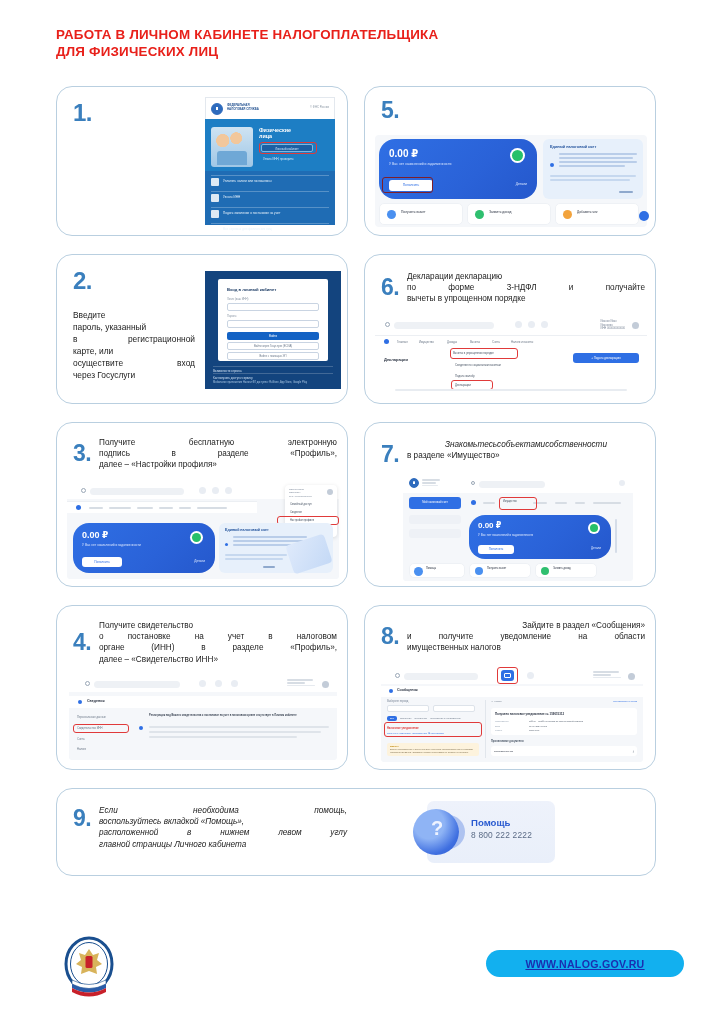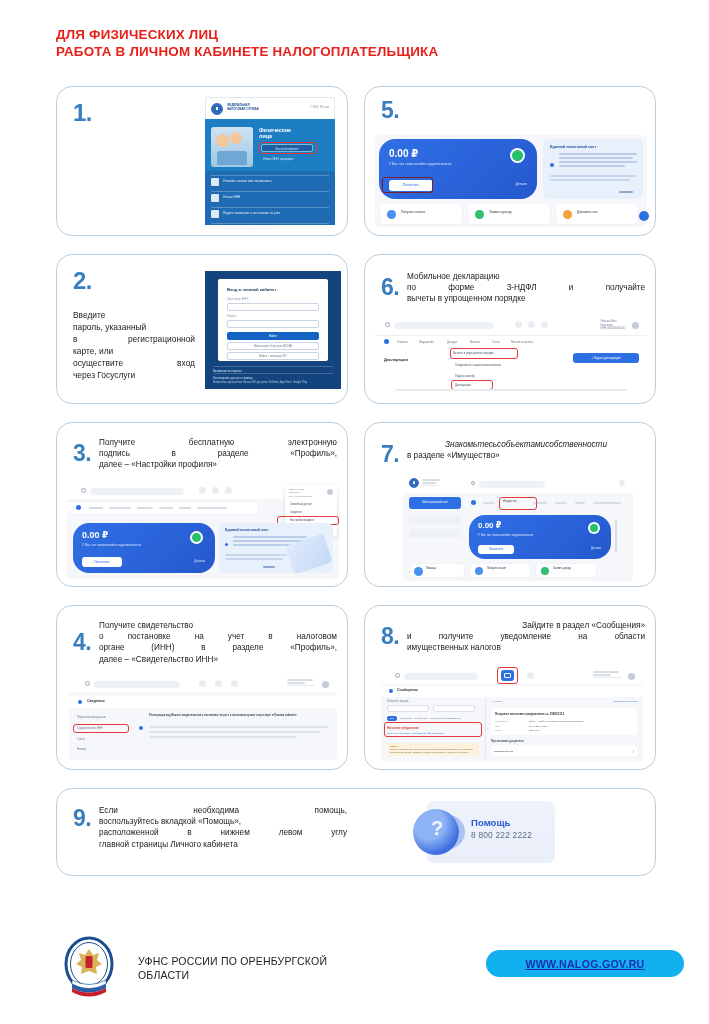--- a/index.html
+++ b/index.html
@@ -182,22 +182,22 @@
     color:#1a2fb0; font-size:10.6px; font-weight:bold;
     text-decoration: underline; letter-spacing:.3px;
   }
 </style>
 </head>
 <body>
 
 <div class="page">
 
   <div class="header">
+    <div class="header-line">РАБОТА В ЛИЧНОМ КАБИНЕТЕ НАЛОГОПЛАТЕЛЬЩИКА</div>
     <div class="header-line">ДЛЯ ФИЗИЧЕСКИХ ЛИЦ</div>
-    <div class="header-line">РАБОТА В ЛИЧНОМ КАБИНЕТЕ НАЛОГОПЛАТЕЛЬЩИКА</div>
   </div>
 
   <div class="grid">
 
     <div class="row">
 
       <div class="card card-half h-165">
         <div class="split">
           <div class="card-stack">
             <div class="step-num">1.</div>
@@ -327,21 +327,21 @@
               <div style="position:absolute;left:8px;top:110px;right:8px;font-size:2.6px;color:#a9c7e4;">Мобильное приложение Налоги ФЛ доступно: RuStore, App Store, Google Play</div>
             </div>
           </div>
         </div>
       </div>
 
       <div class="card card-half h-165">
         <div class="card-head" style="padding-top:14px;">
           <div class="step-num" style="align-self:center;">6.</div>
           <div class="step-text">
-            <div style="text-align:left;">Мобильное декларацию</div>
+            <div style="text-align:left;">Декларации декларацию</div>
             <div style="display:flex;justify-content:space-between;">
               <span>по</span>
                 <span>форме</span>
                 <span>3-НДФЛ</span>
                 <span>и</span>
                 <span>получайте</span>
             </div>
             <div style="text-align:left;">вычеты в упрощенном порядке</div>
           </div>
         </div>
@@ -678,21 +678,21 @@
             </div>
           </div>
         </div>
       </div>
     </div>
 
     <div class="row">
       <div class="card card-full h-105">
         <div class="card-head" style="padding:14px 10px 0 10px;">
           <div class="step-num" style="align-self:flex-start;padding-top:4px;">9.</div>
-          <div class="step-text" style="max-width:248px;">
+          <div class="step-text" style="max-width:248px;font-style:italic;">
             <div style="display:flex;justify-content:space-between;">
               <span>Если</span>
                 <span>необходима</span>
                 <span>помощь,</span>
             </div>
             <div style="text-align:left;">воспользуйтесь вкладкой «Помощь»,</div>
             <div style="display:flex;justify-content:space-between;">
               <span>расположенной</span>
                 <span>в</span>
                 <span>нижнем</span>
@@ -718,22 +718,18 @@
       <svg width="50" height="62" viewBox="0 0 50 62" xmlns="http://www.w3.org/2000/svg">
         <ellipse cx="25" cy="28" rx="23" ry="26" fill="#ffffff" stroke="#1a4f8f" stroke-width="3"></ellipse>
         <ellipse cx="25" cy="28" rx="18.5" ry="21.5" fill="#ffffff" stroke="#1a4f8f" stroke-width="1"></ellipse>
         <path d="M25 13 l4 6 l6 -2 l-2 7 l5 4 l-6 3 l1 7 l-8 -3 l-8 3 l1 -7 l-6 -3 l5 -4 l-2 -7 l6 2 z" fill="#d8b35a"></path>
         <rect x="21.5" y="20" width="7" height="12" rx="1.5" fill="#c8202a"></rect>
         <path d="M8 44 q17 9 34 0 l0 4 q-17 9 -34 0 z" fill="#ffffff" stroke="#1a4f8f" stroke-width="0.6"></path>
         <path d="M8 48 q17 9 34 0 l0 4 q-17 9 -34 0 z" fill="#2a5ca8"></path>
         <path d="M8 52 q17 9 34 0 l0 4 q-17 9 -34 0 z" fill="#c8202a"></path>
       </svg>
     </div>
-    <div class="footer-org">
-      <div>УФНС РОССИИ ПО ОРЕНБУРГСКОЙ</div>
-      <div>ОБЛАСТИ</div>
-    </div>
     <div class="site-btn">
       <span>WWW.NALOG.GOV.RU</span>
     </div>
   </div>
 
 </div>
 
 </body></html>

